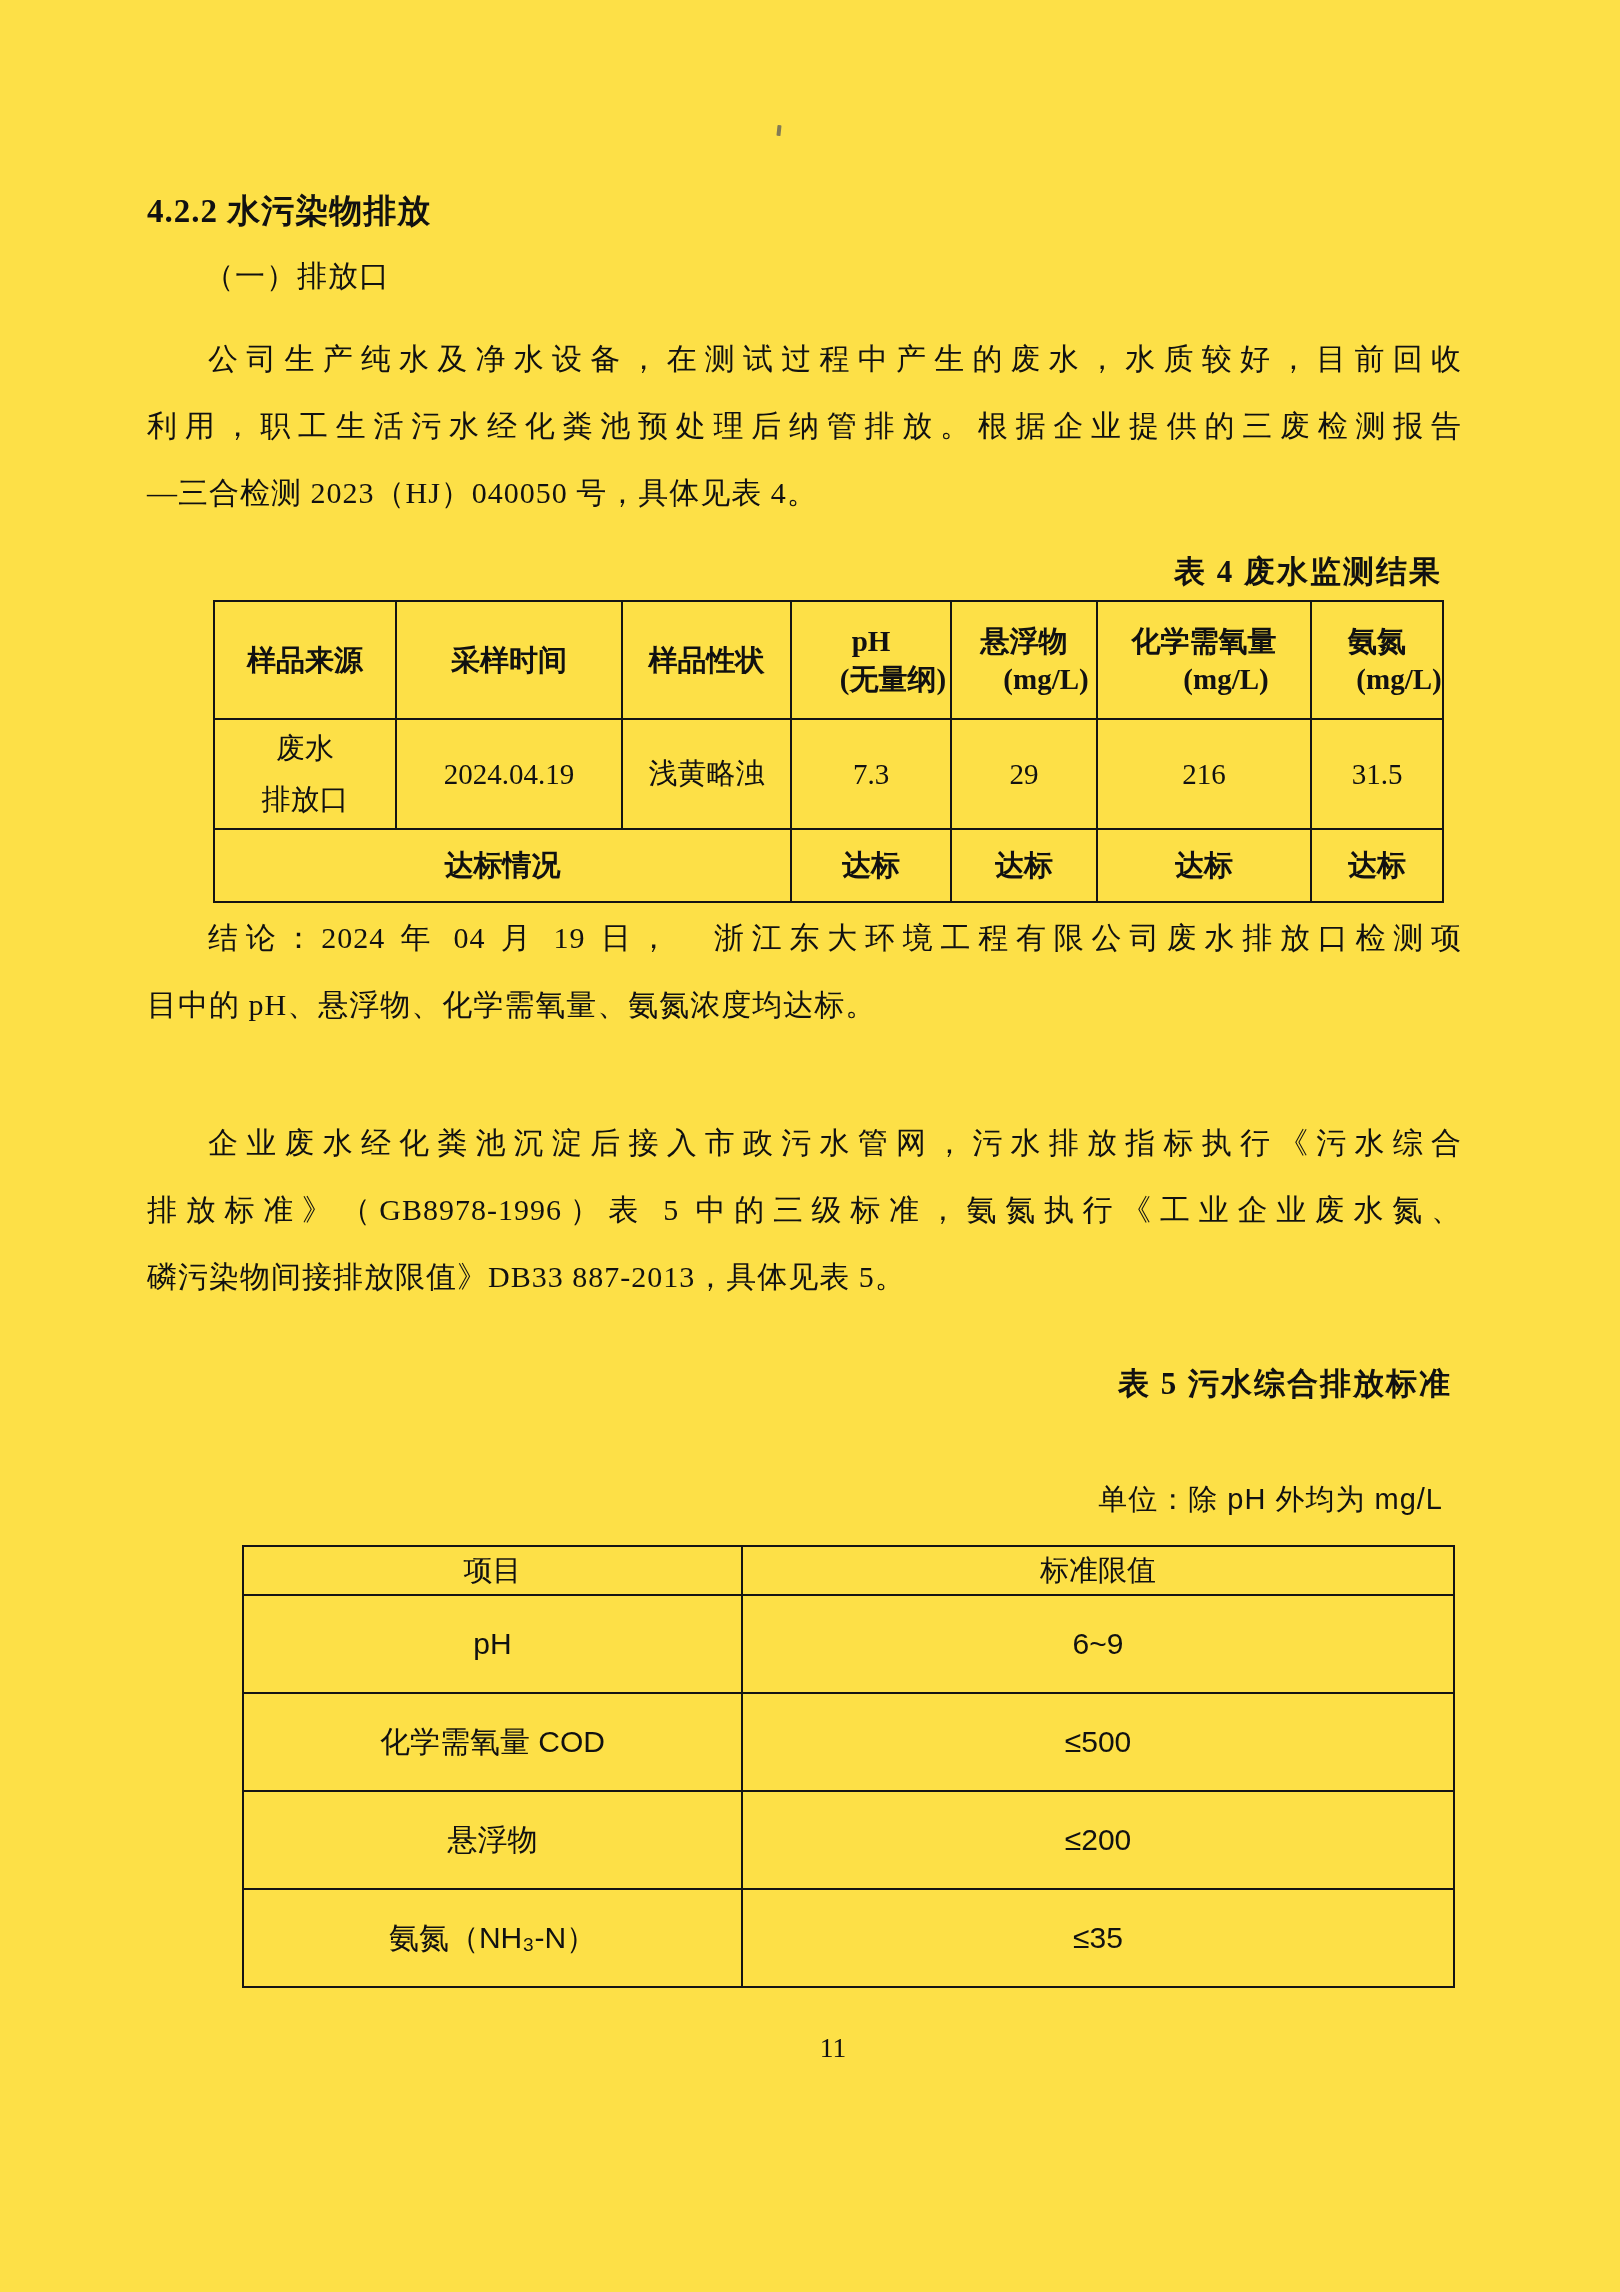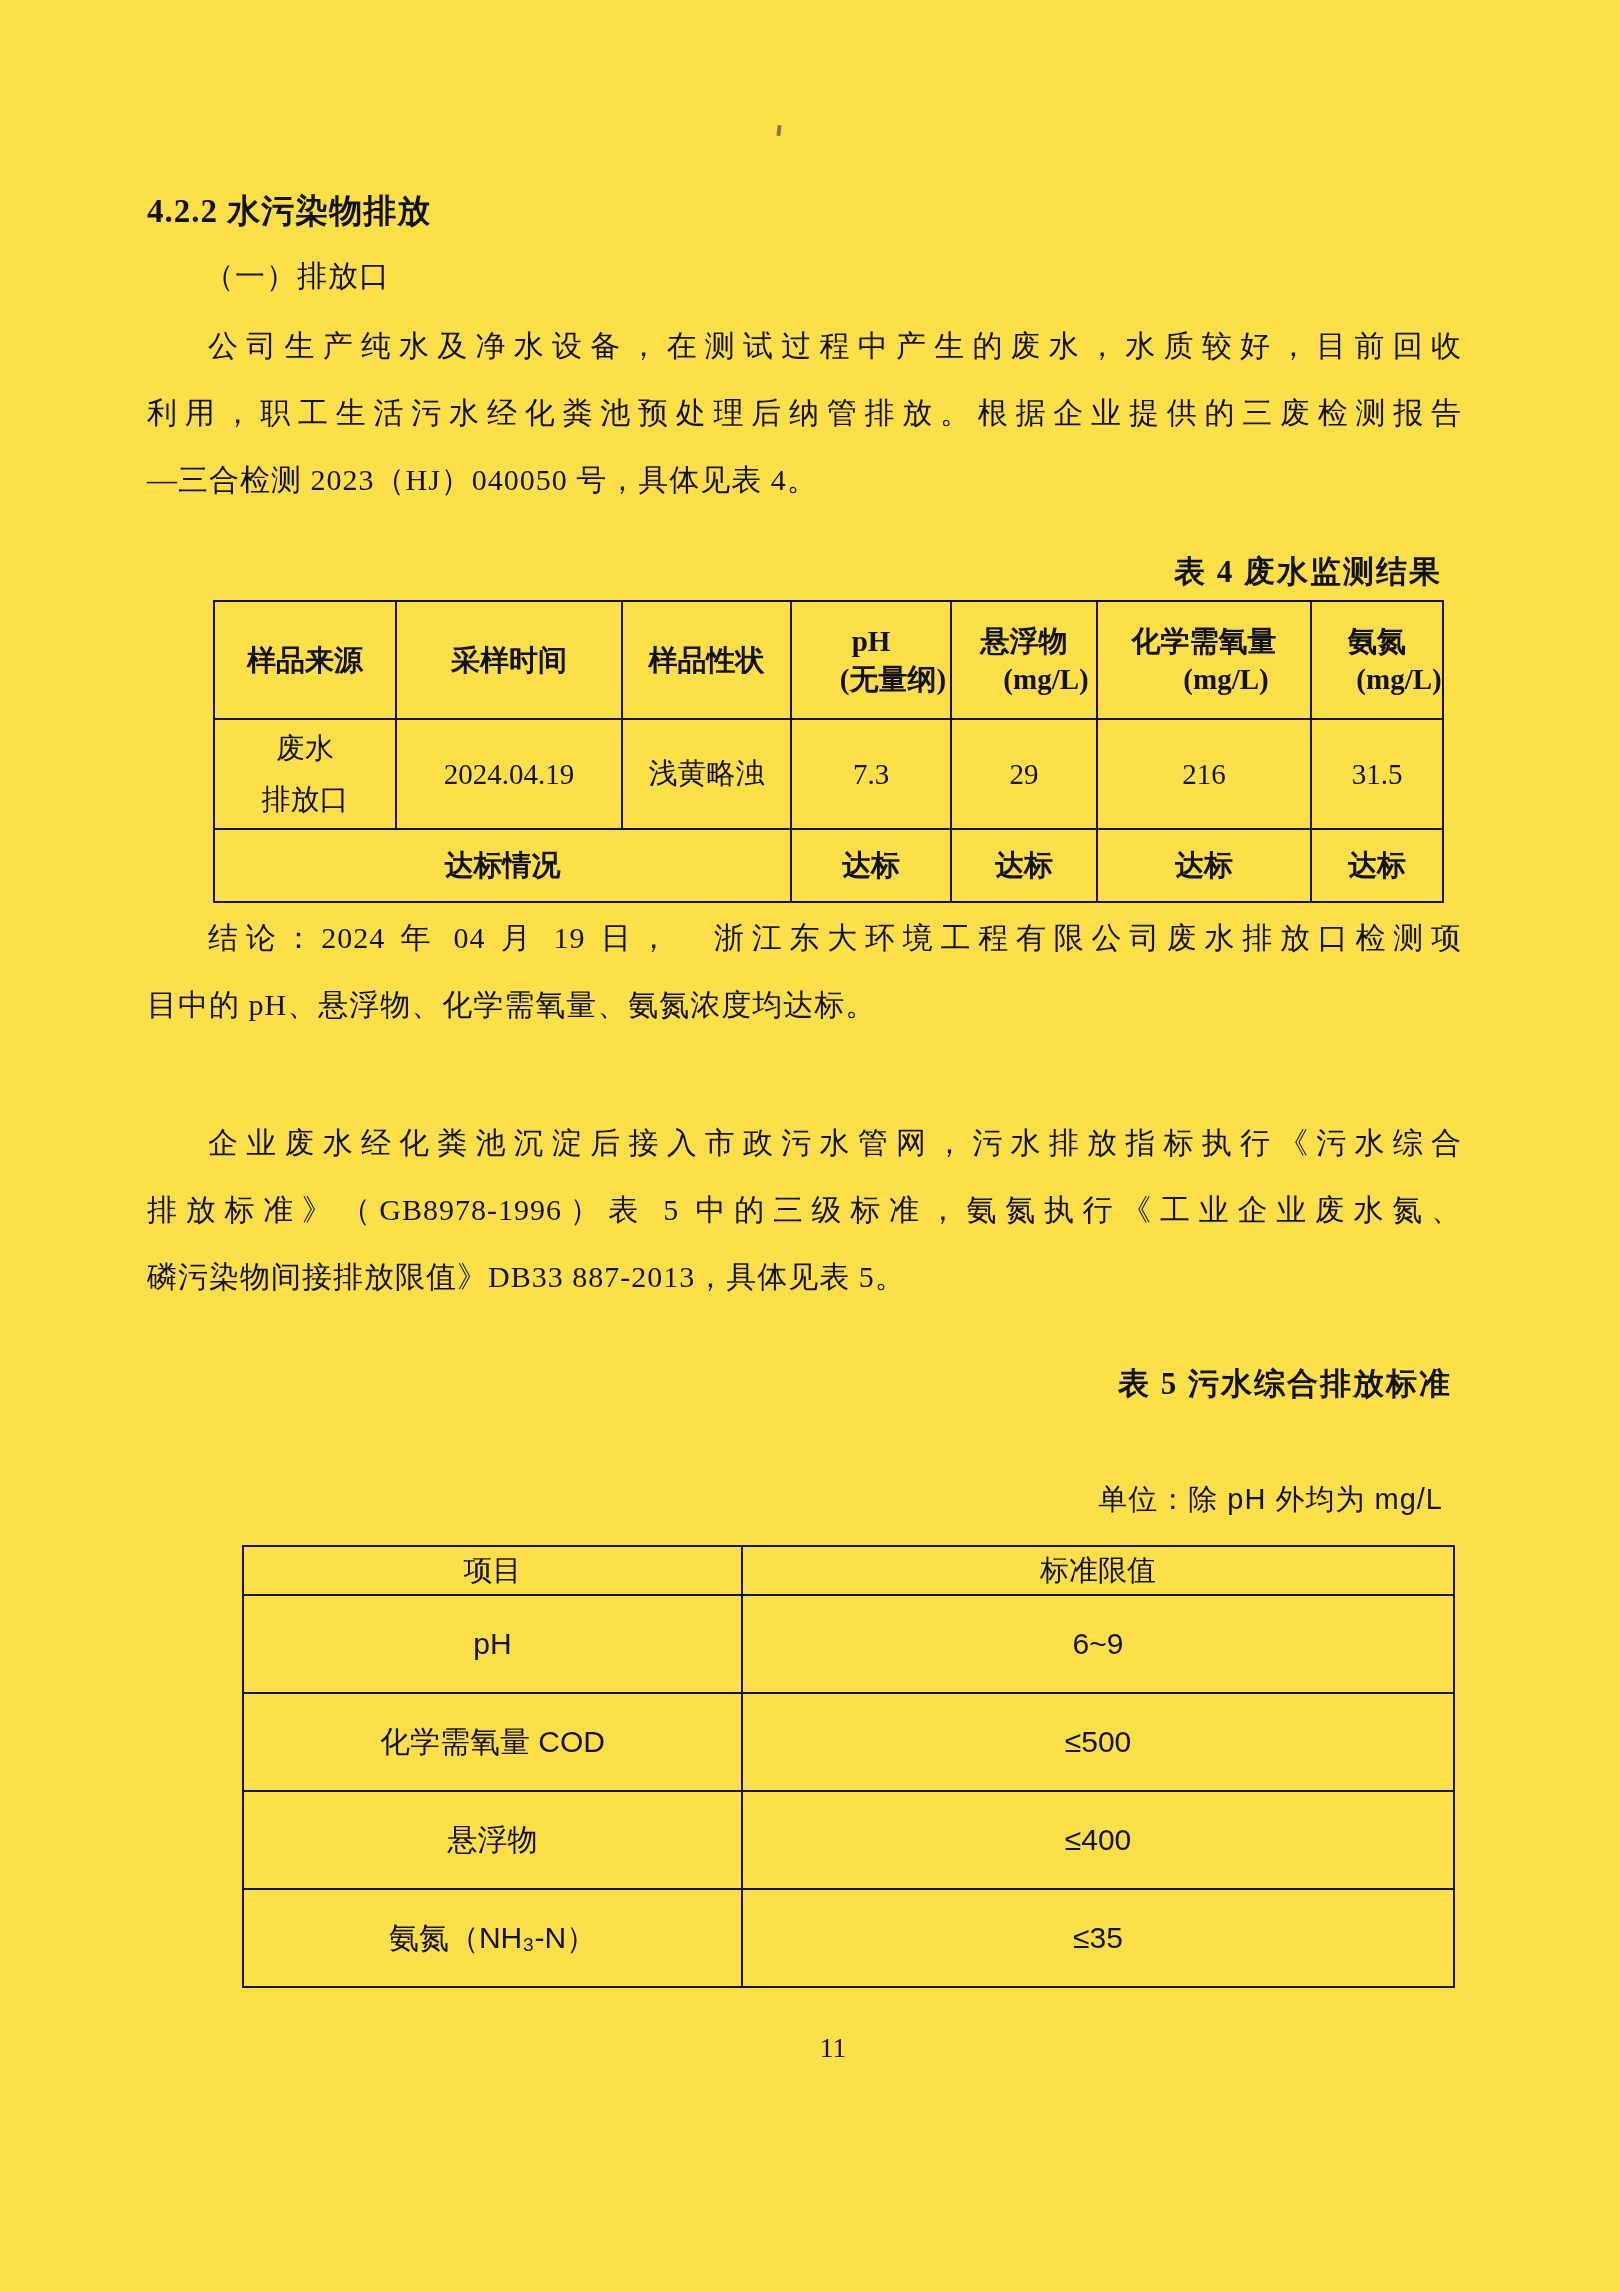--- a/index.html
+++ b/index.html
@@ -9,21 +9,21 @@
     overflow:hidden;
   }
   .abs{position:absolute;}
   .speck{left:777px;top:125px;width:3.9px;height:10.8px;background:#5a5a5a;opacity:.75;border-radius:1px;transform:rotate(6deg);}
   .heading{left:147px;top:190px;width:1318px;font-size:33px;font-weight:bold;line-height:43px;letter-spacing:1px;}
   .subhead{left:147px;width:1318px;font-size:30px;line-height:67px;letter-spacing:1px;}
   .subhead.s1{top:242px;}
   .subhead.s2{top:1035px;}
   .subhead .ind{padding-left:57px;display:block;}
   .para{left:147px;width:1315px;font-size:30px;line-height:67px;letter-spacing:1px;}
-  .p1{top:312px;}
+  .p1{top:325px;}
   .pc{top:904px;}
   .p2{top:1109px;}
   .line{white-space:nowrap;}
   .fill{white-space:normal;text-align:justify;text-align-last:justify;}
   .indent{padding-left:61px;}
   .tbl-title{font-size:31px;font-weight:bold;line-height:45px;text-align:right;letter-spacing:2px;}
   .t4-title{left:213px;top:549px;width:1229px;}
   .t5-title{left:242px;top:1361px;width:1210px;}
   .unit-note{left:242px;top:1477px;width:1201px;font-size:29px;line-height:45px;text-align:right;
     font-family:"Liberation Sans","DejaVu Sans",sans-serif;letter-spacing:1px;}
@@ -158,21 +158,21 @@
       <tr class="drow">
         <td>pH</td>
         <td>6~9</td>
       </tr>
       <tr class="drow">
         <td>化学需氧量 COD</td>
         <td>≤500</td>
       </tr>
       <tr class="drow">
         <td>悬浮物</td>
-        <td>≤400</td>
+        <td>≤200</td>
       </tr>
       <tr class="drow">
         <td>氨氮（NH₃-N）</td>
         <td>≤35</td>
       </tr>
     </tbody>
       </table>
   </div>
 
   <div class="abs pagenum">11</div>

